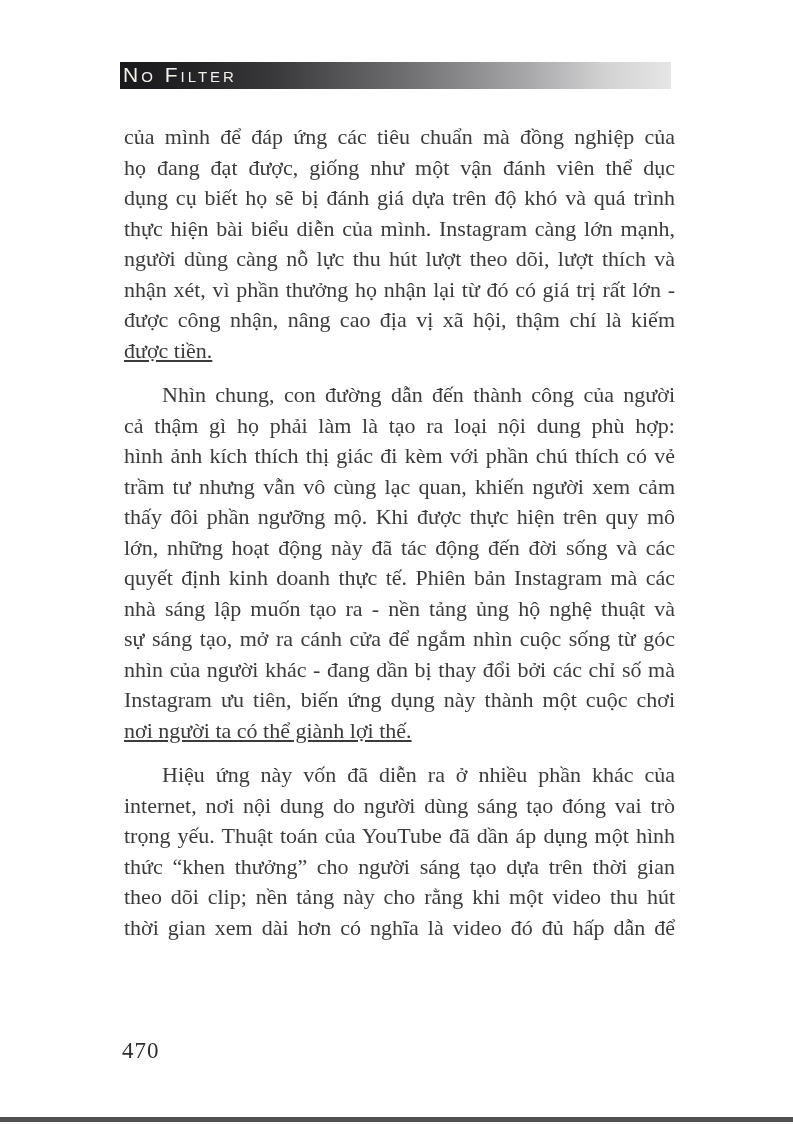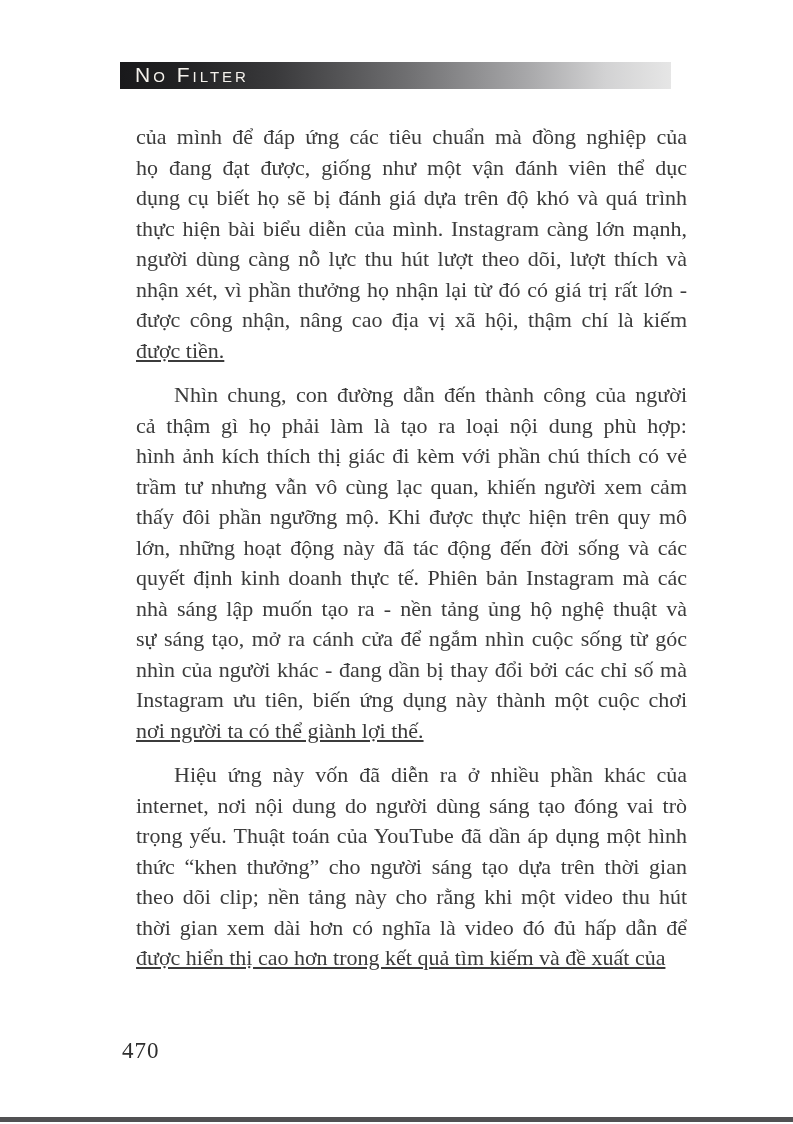--- a/index.html
+++ b/index.html
@@ -28,27 +28,27 @@
     display: flex;
     align-items: center;
   }
   .header-title {
     font-family: "Liberation Sans", "DejaVu Sans", sans-serif;
     font-variant: small-caps;
     font-weight: 400;
     color: #f4f1ec;
     font-size: 21px;
     letter-spacing: 3px;
-    padding-left: 15px;
+    padding-left: 3px;
     padding-bottom: 2px;
     white-space: nowrap;
   }
   .body-text {
     position: absolute;
-    left: 136px;
+    left: 124px;
     top: 122px;
     width: 551px;
     font-size: 22px;
     line-height: 30.5px;
   }
   .para {
     margin: 0 0 14px 0;
   }
   .line {
     text-align: justify;
@@ -116,21 +116,20 @@
       <div class="line last">nơi người ta có thể giành lợi thế.</div>
     </div>
 
     <div class="para">
       <div class="line indent">Hiệu ứng này vốn đã diễn ra ở nhiều phần khác của</div>
       <div class="line">internet, nơi nội dung do người dùng sáng tạo đóng vai trò</div>
       <div class="line">trọng yếu. Thuật toán của YouTube đã dần áp dụng một hình</div>
       <div class="line">thức “khen thưởng” cho người sáng tạo dựa trên thời gian</div>
       <div class="line">theo dõi clip; nền tảng này cho rằng khi một video thu hút</div>
       <div class="line">thời gian xem dài hơn có nghĩa là video đó đủ hấp dẫn để</div>
-      <div class="line last">được hiển thị cao hơn trong kết quả tìm kiếm và đề xuất của</div>
     </div>
 
   </div>
 
   <div class="page-number">470</div>
 
   <div class="footer-bar"></div>
 
 </div>
 

